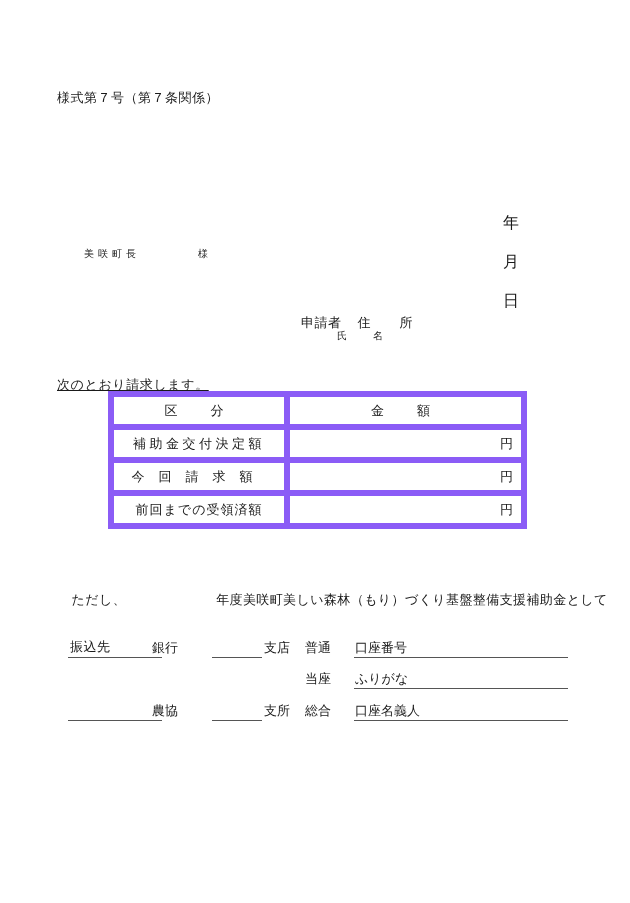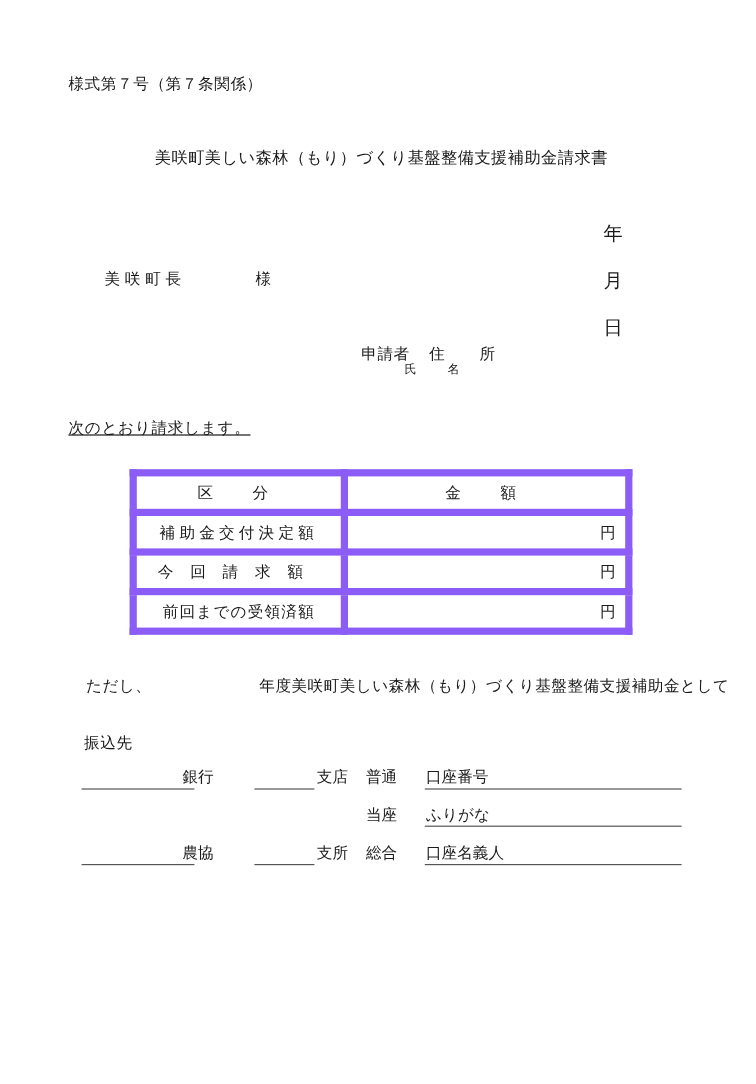--- a/index.html
+++ b/index.html
@@ -14,21 +14,21 @@
     position: relative;
     font-family: "Liberation Serif", "DejaVu Serif", serif;
     color: #1a1a1a;
     overflow: hidden;
   }
   .page {
     position: absolute;
     inset: 0;
     background: #ffffff;
   }
-  .abs { position: absolute; white-space: pre; }
+  .abs { position: absolute; white-space: pre; margin-top: 28px; }
 
   
   .form-no {
     left: 57px; top: 61px;
     font-size: 13px;
     letter-spacing: 0.5px;
   }
 
   
   .doc-title {
@@ -41,21 +41,21 @@
   .date-line {
     left: 485px; top: 167px;
     font-size: 16px;
     letter-spacing: 0.5px;
   }
   .date-line .gap { display: inline-block; width: 26px; }
 
   
   .addressee {
     left: 74px; top: 208px;
-    font-size: 13px;
+    font-size: 10px;
   }
   .addressee .name { letter-spacing: 4px; }
   .addressee .suffix { margin-left: 58px; }
 
   
   .applicant-row {
     left: 288px; top: 270px;
     font-size: 13px;
   }
   .applicant-row .lbl { letter-spacing: 0.5px; }
@@ -134,21 +134,20 @@
   .seg-d  { left: 354px; width: 214px; }
   .lbl-d2 { left: 355px; }
 </style>
 </head>
 <body>
 
 <div class="page">
 
   <div class="abs form-no">様式第７号（第７条関係）</div>
 
-  <div class="abs doc-title">美咲町美しい森林（もり）づくり基盤整備支援補助金請求書</div>
 
   <div class="abs date-line">
     <span>年</span>
     <span class="gap"></span>
     <span>月</span>
     <span class="gap"></span>
     <span>日</span>
   </div>
 
   <div class="abs addressee">

